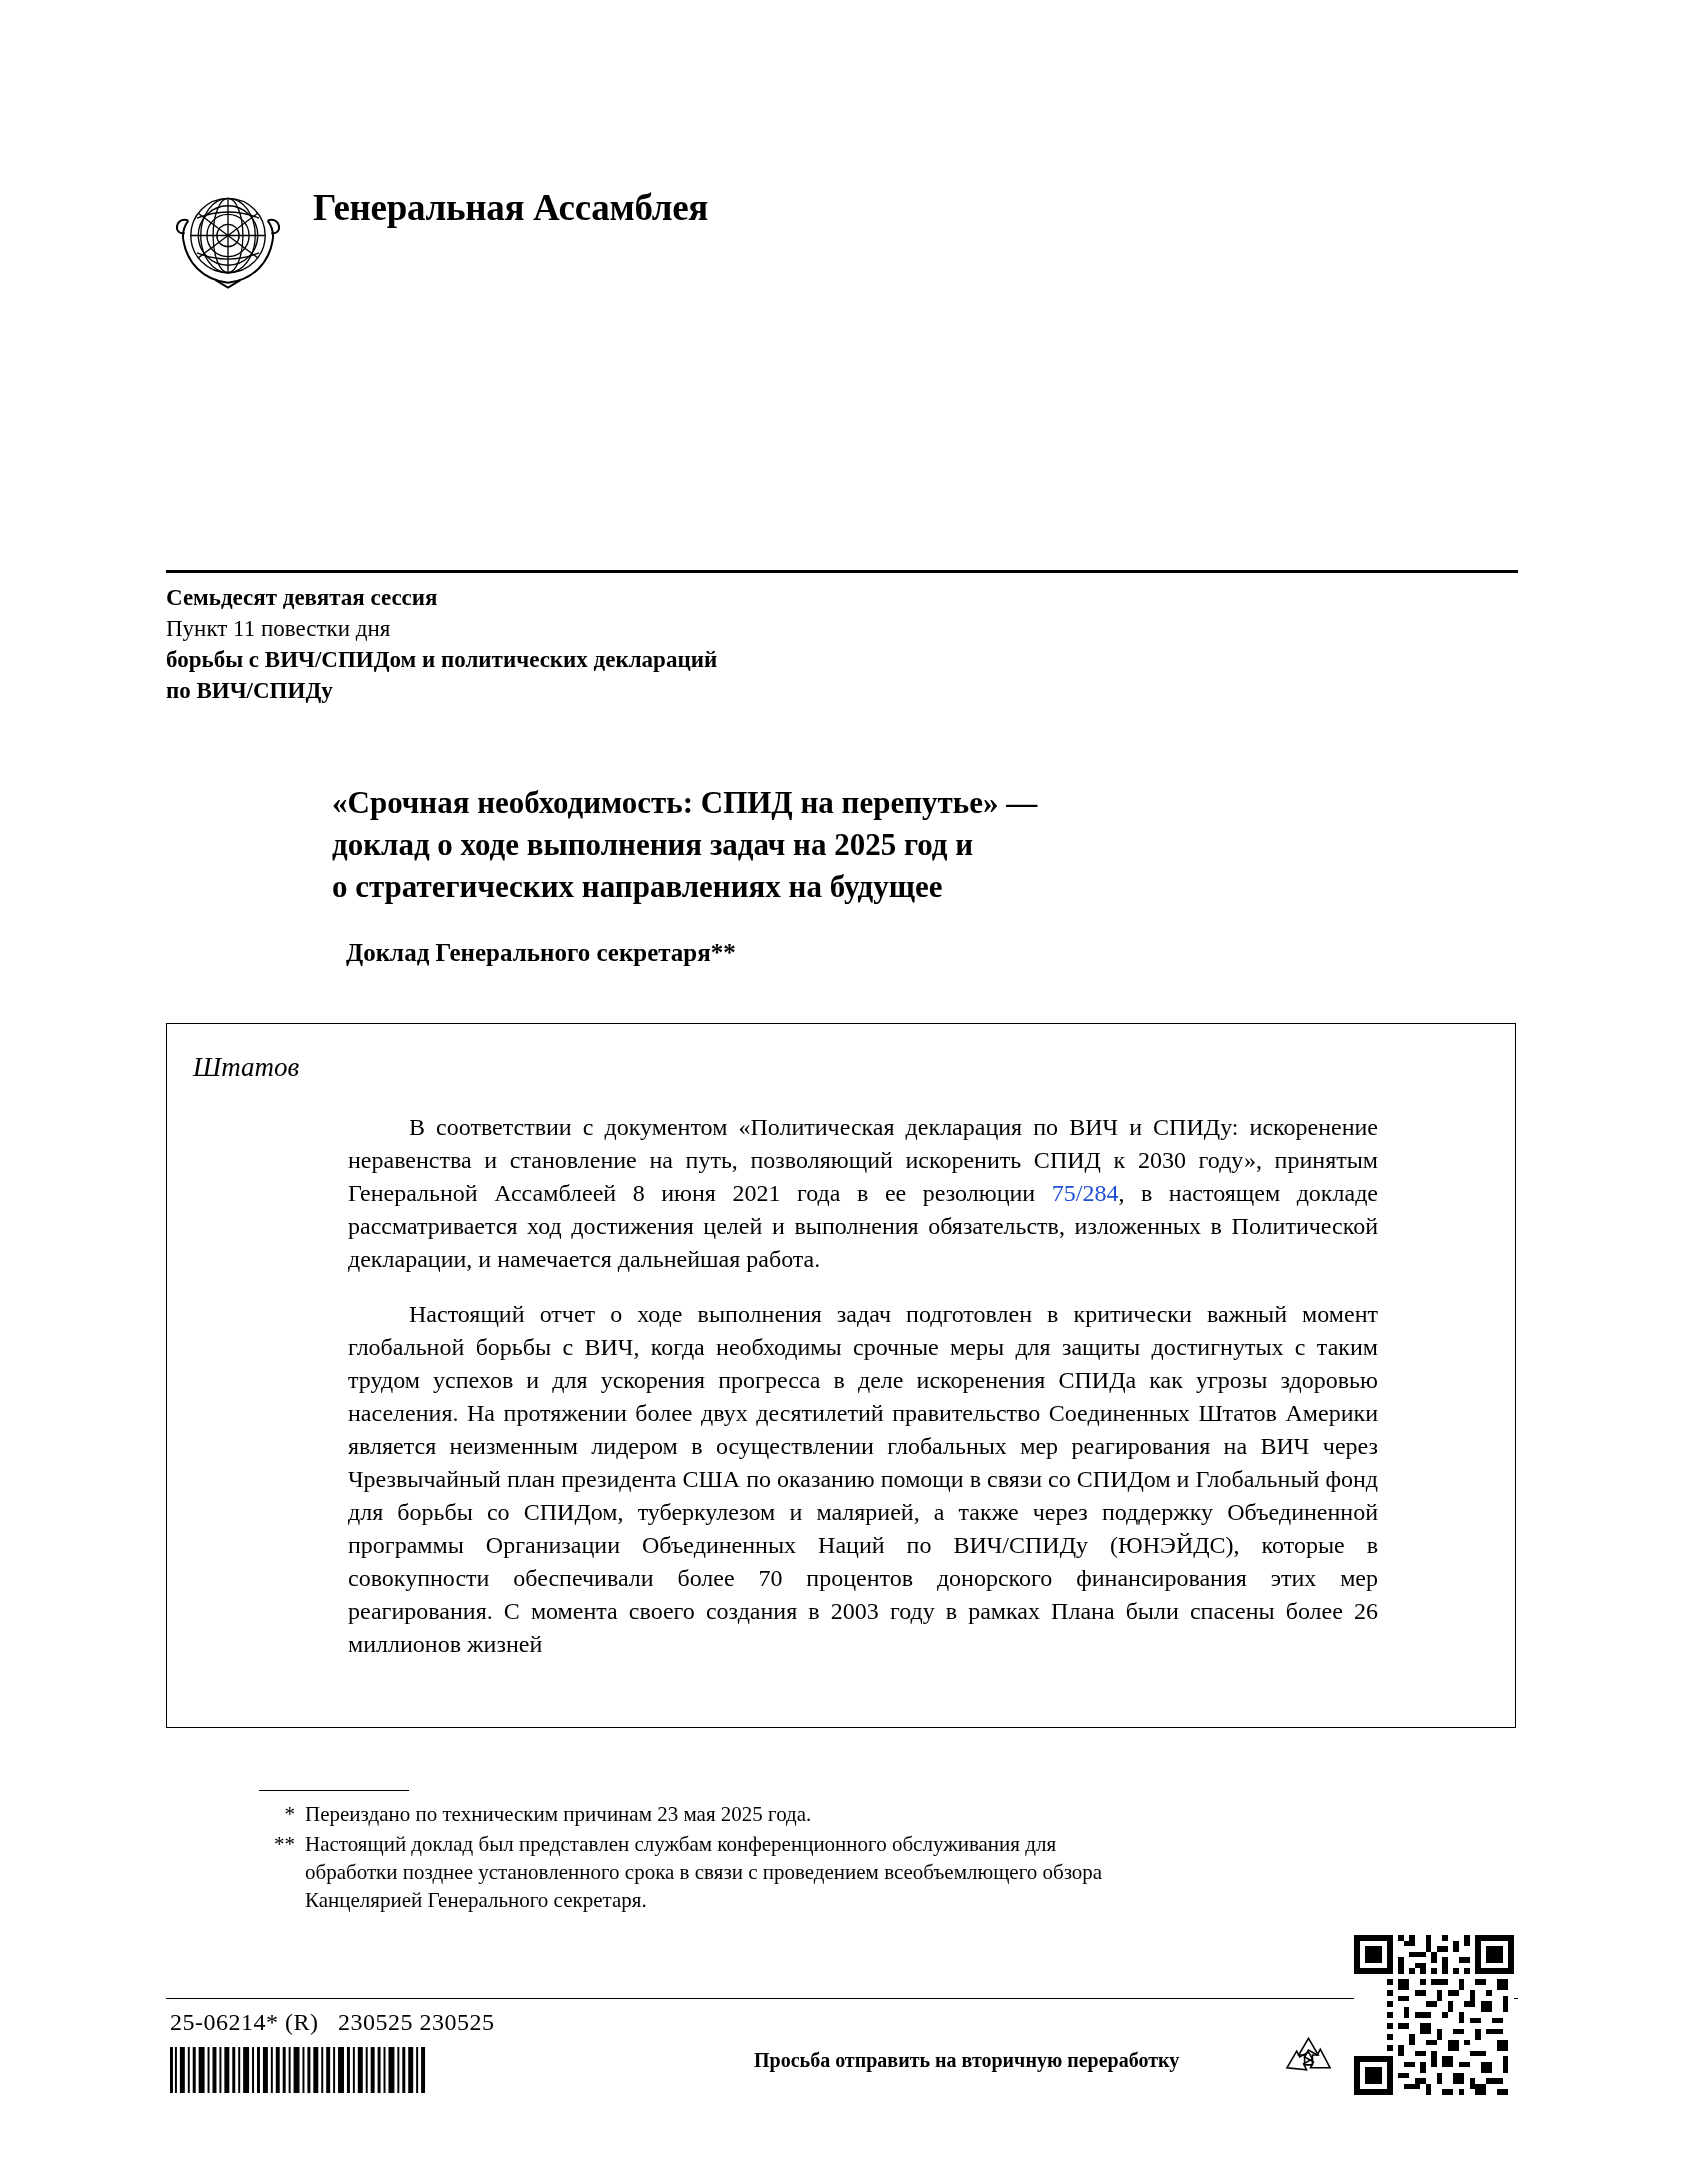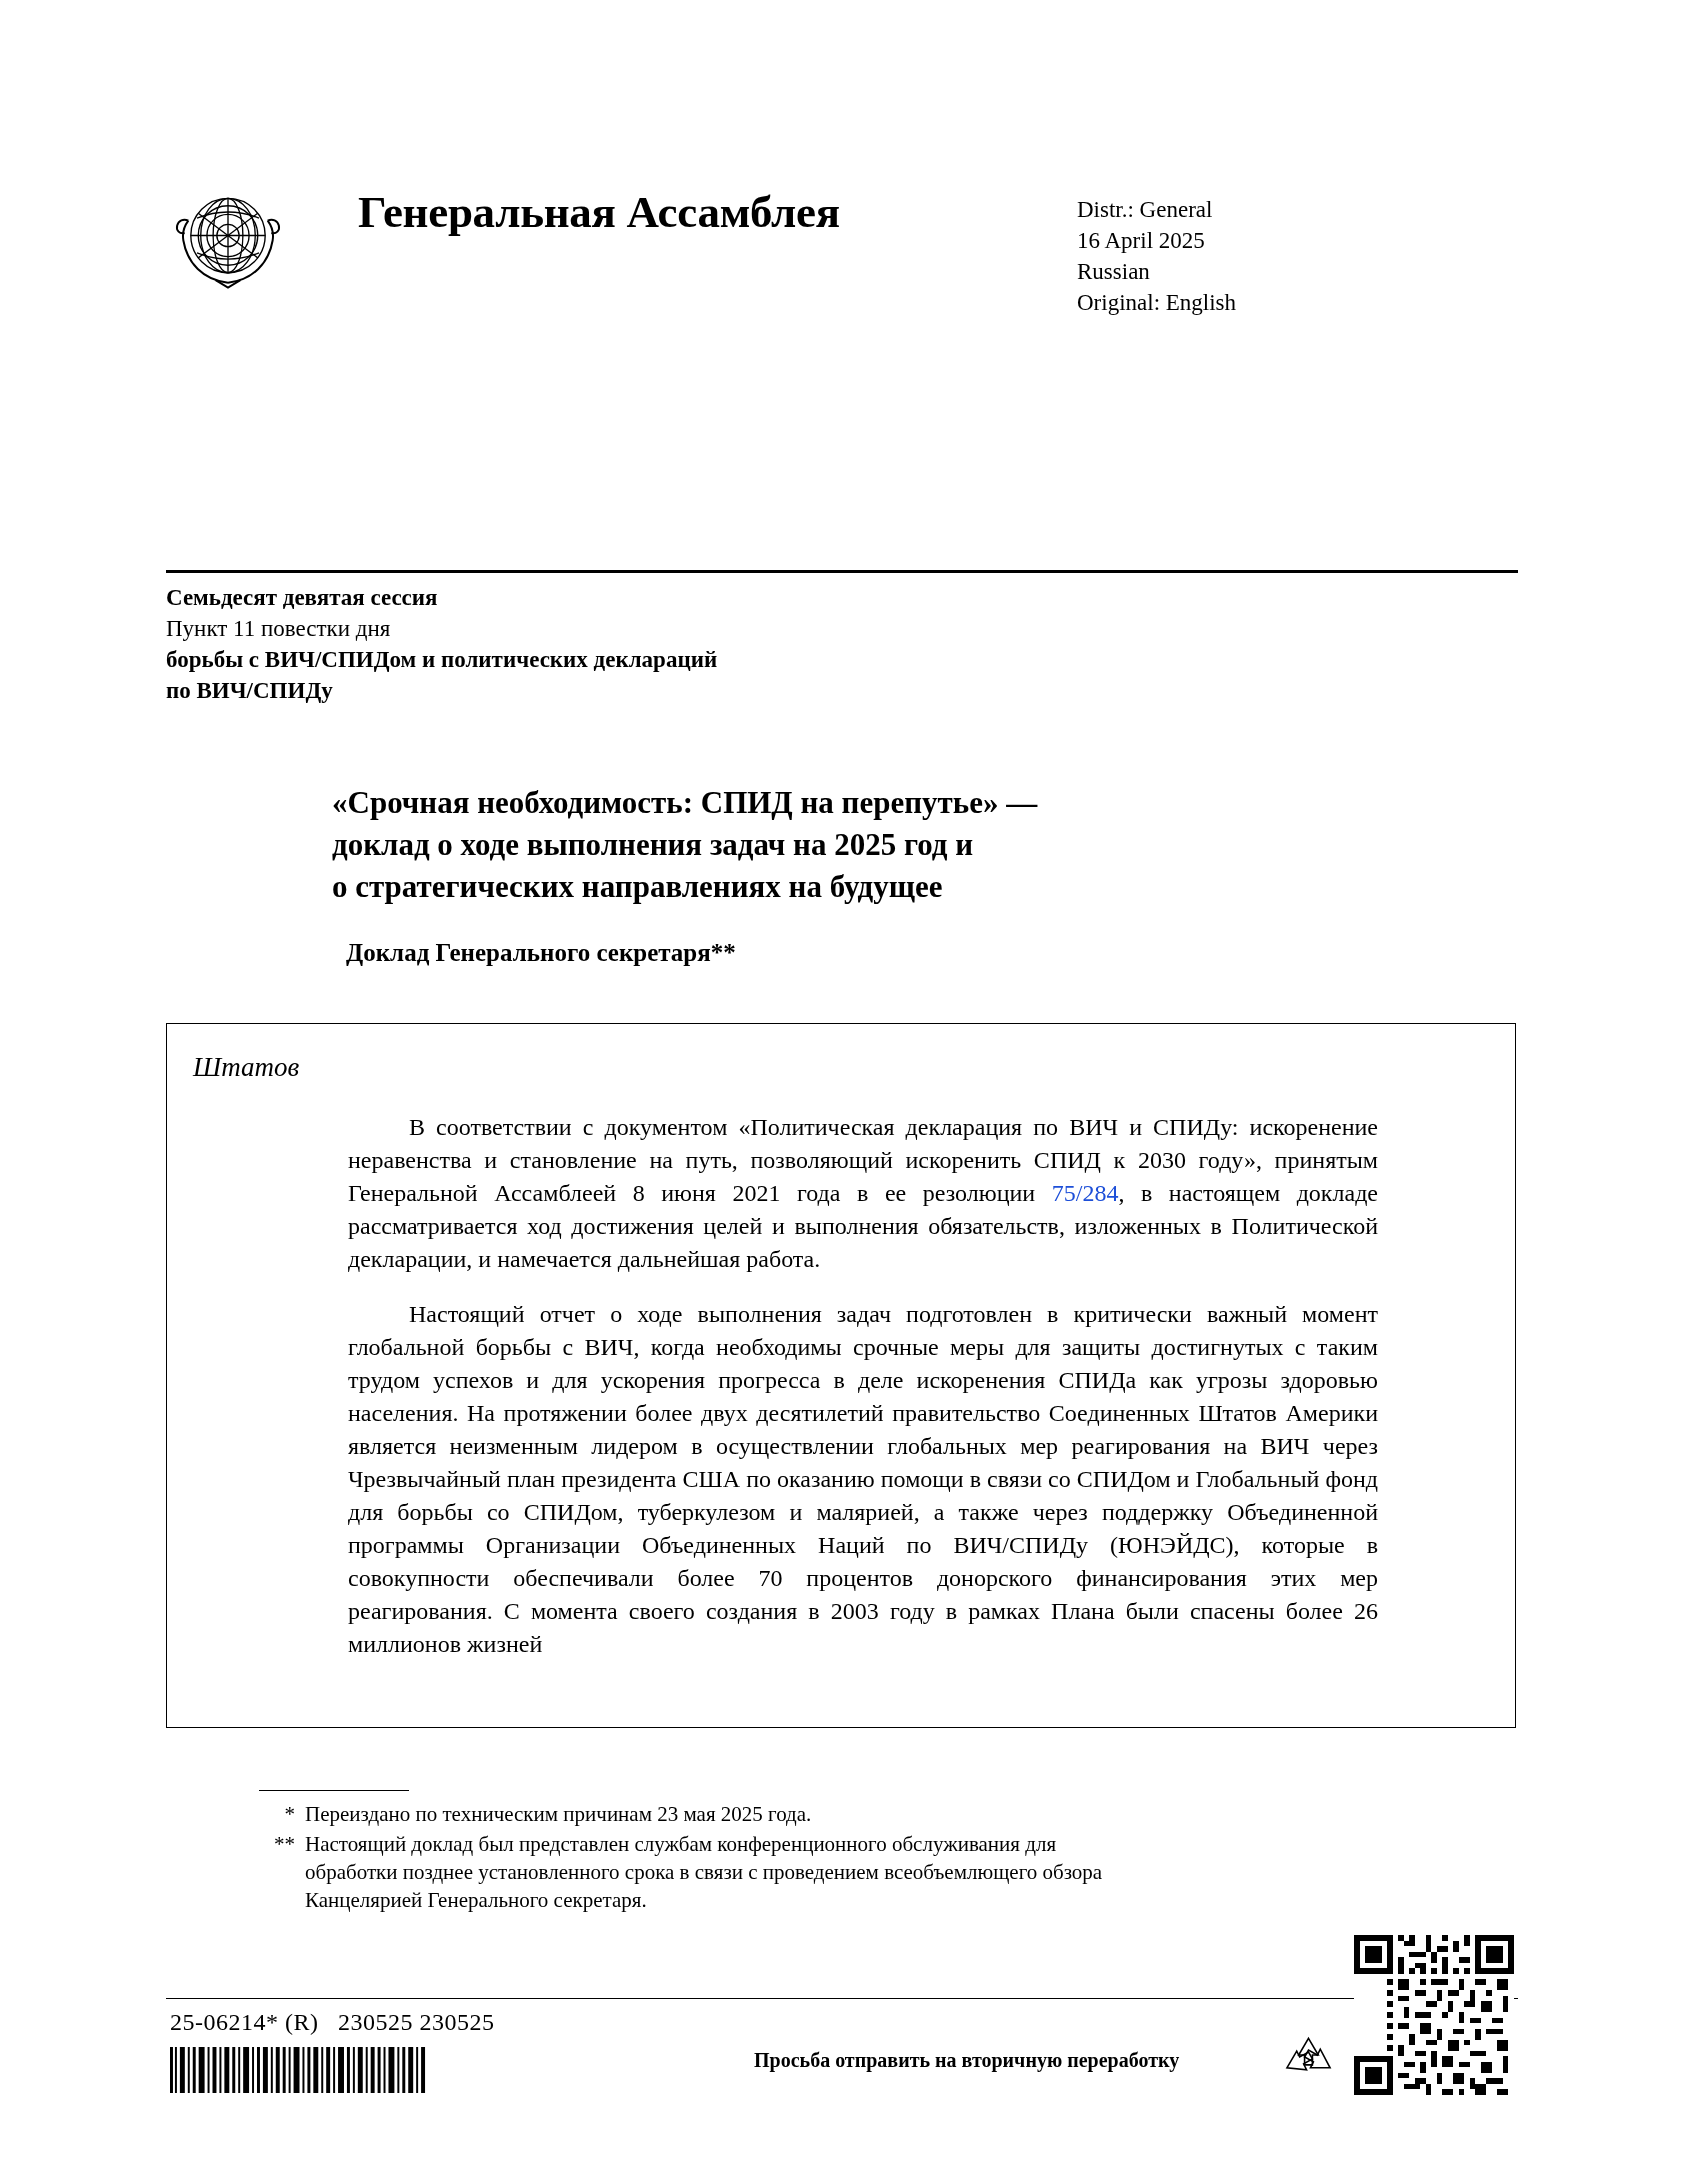--- a/index.html
+++ b/index.html
@@ -63,24 +63,23 @@
     position: absolute;
     left: 0px;
     top: 10px;
     width: 124px;
     height: 124px;
   }
   .ga-title {
     position: absolute;
     left: 147px;
     top: 20px;
-    font-size: 45px;
+    font-size: 37px;
     font-weight: bold;
     letter-spacing: -0.3px;
-    margin-left: 45px;
   }
   .distr {
     position: absolute;
     left: 911px;
     top: 28px;
     font-size: 23px;
     line-height: 31px;
   }
 
   .rule {
@@ -256,26 +255,20 @@
       </g>
       <g fill="none" stroke="#000" stroke-width="1.6">
         <path d="M50 86 C30 84 17 70 14 52 C13 46 15 40 18 36"></path>
         <path d="M50 86 C70 84 83 70 86 52 C87 46 85 40 82 36"></path>
         <path d="M18 36 C14 34 10 36 9 40 C8 44 11 47 15 46"></path>
         <path d="M82 36 C86 34 90 36 91 40 C92 44 89 47 85 46"></path>
         <path d="M40 84 L50 90 L60 84"></path>
       </g>
     </svg>
     <div class="ga-title">Генеральная Ассамблея</div>
-    <div class="distr">
-      <div>Distr.: General</div>
-      <div>16 April 2025</div>
-      <div>Russian</div>
-      <div>Original: English</div>
-    </div>
   </div>
 
   <div class="rule"></div>
 
   <div class="session">
     <div class="b">Семьдесят девятая сессия</div>
     <div>Пункт 11 повестки дня</div>
     <div class="b">борьбы с ВИЧ/СПИДом и политических деклараций</div>
     <div class="b">по ВИЧ/СПИДу</div>
   </div>

